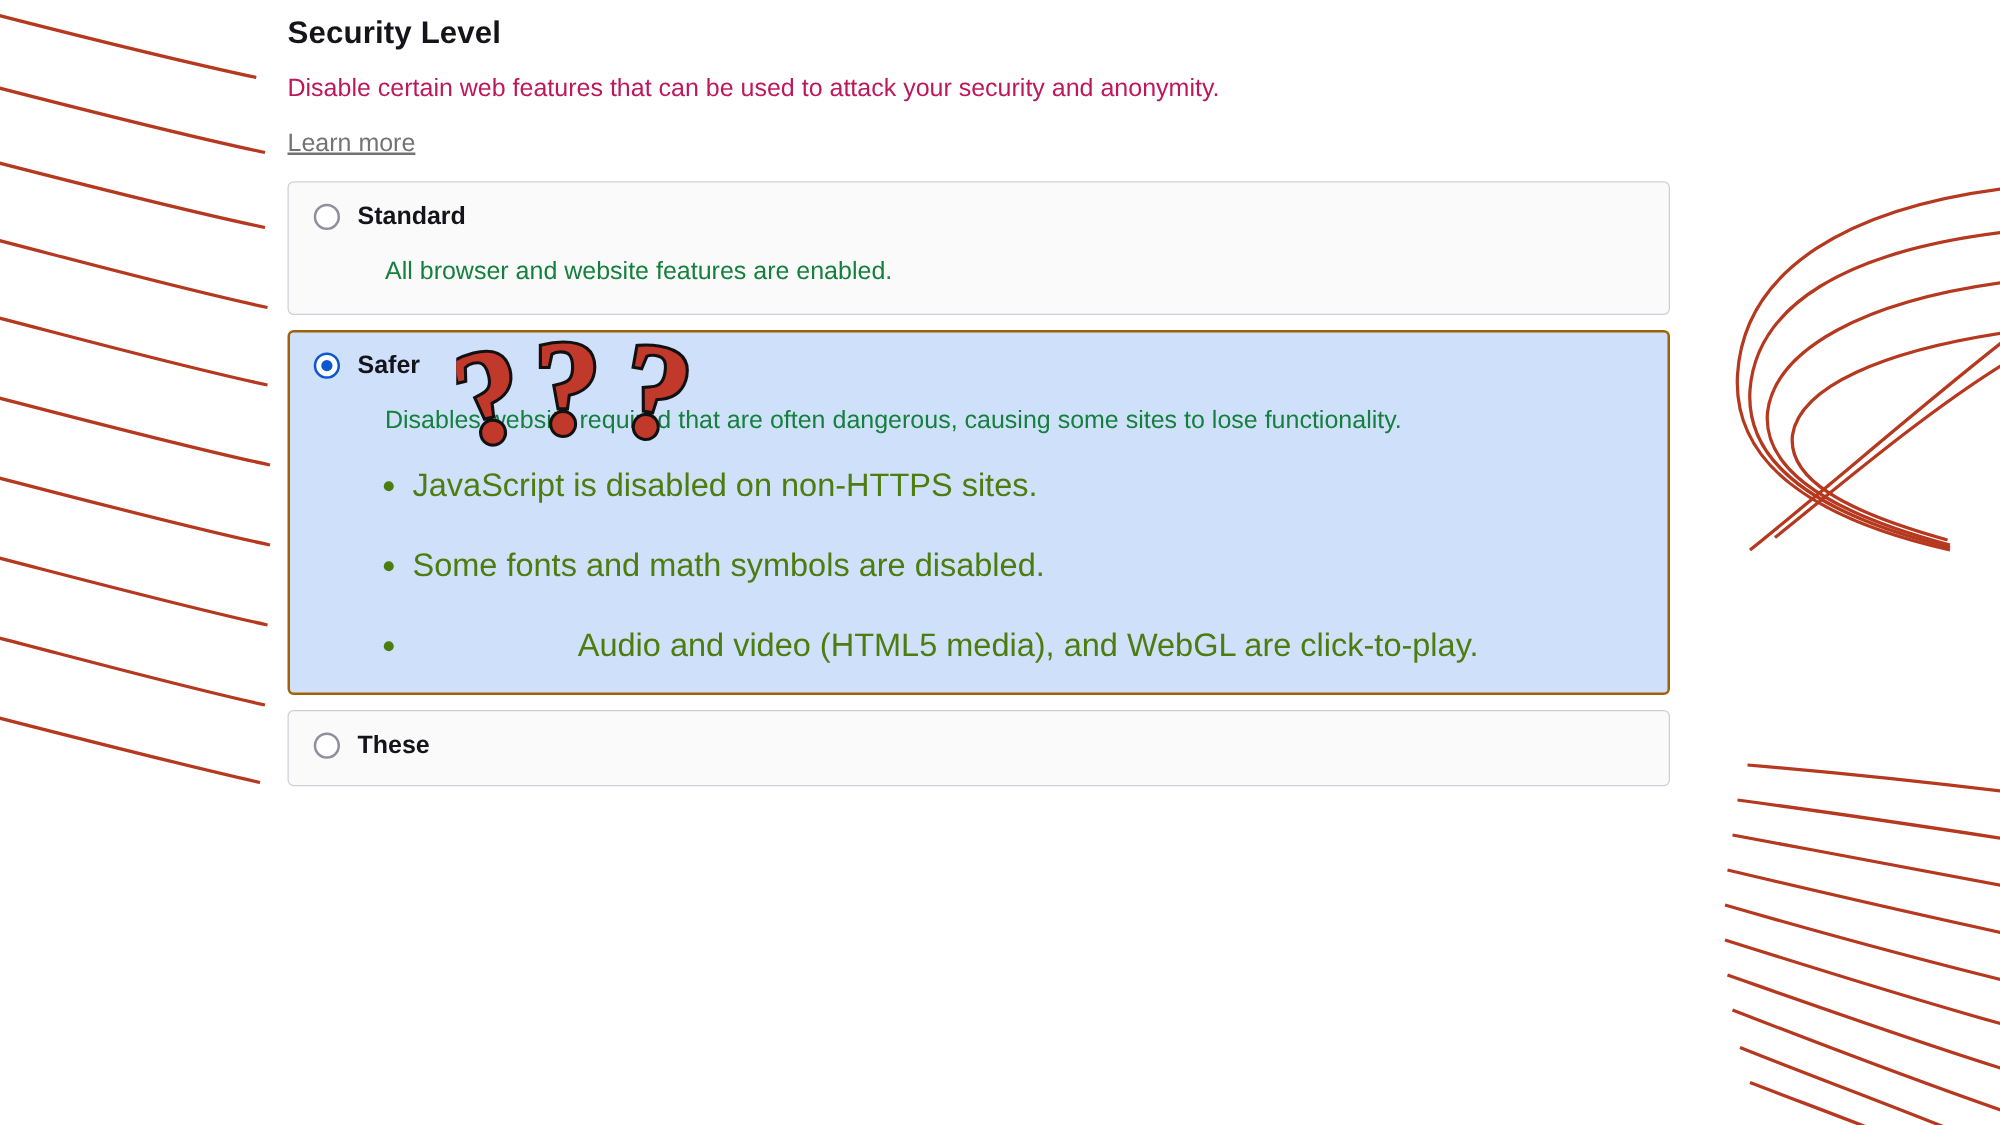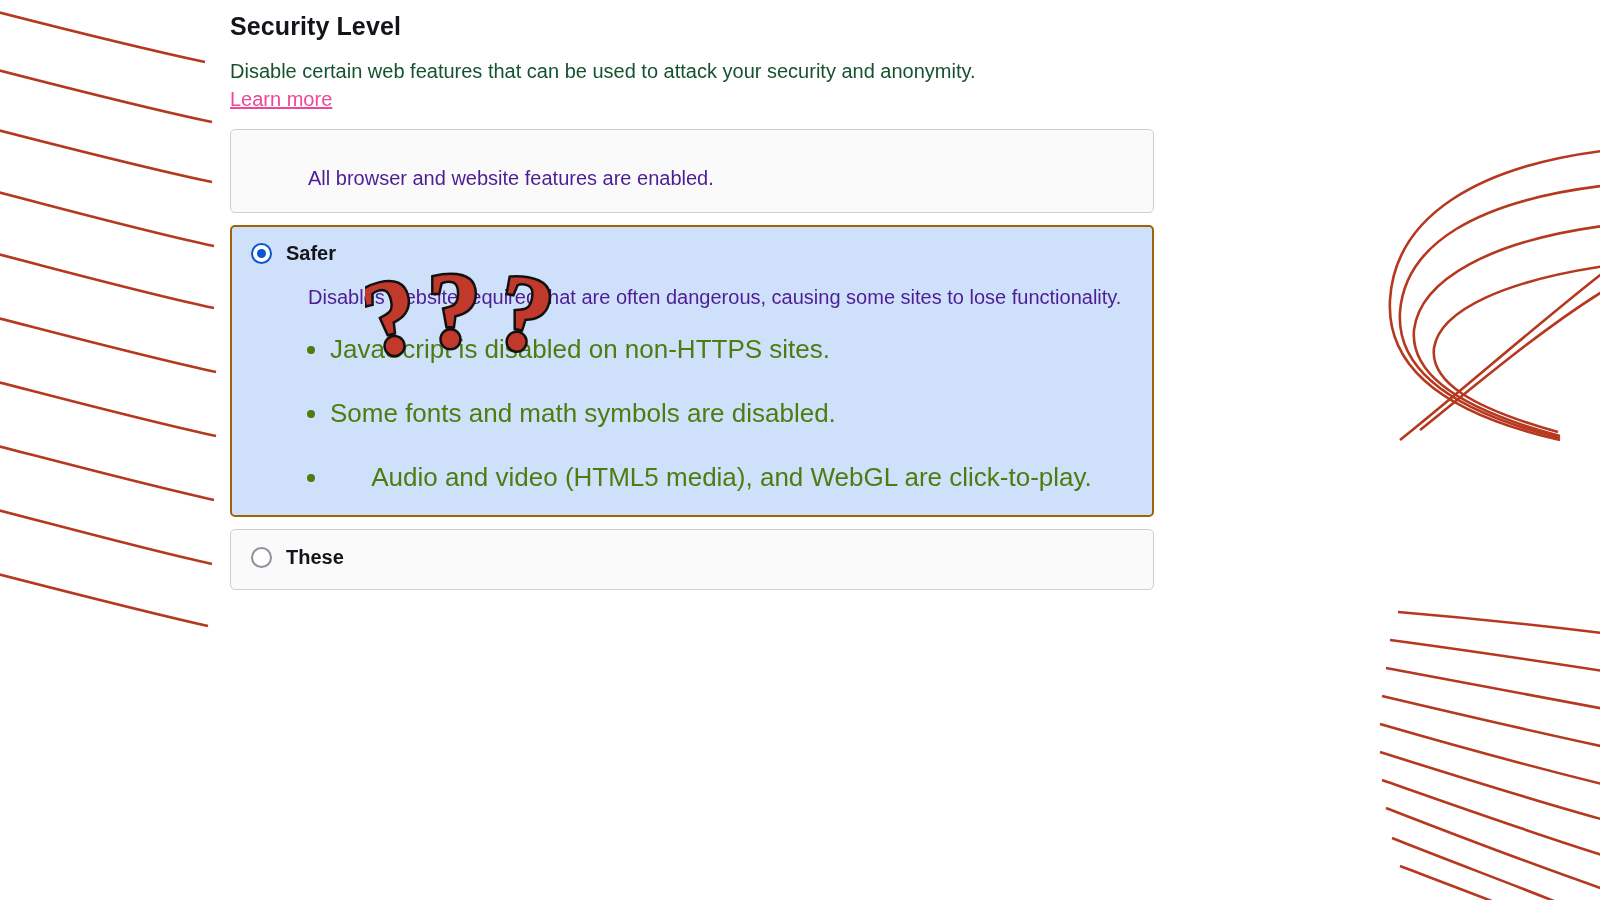--- a/index.html
+++ b/index.html
@@ -22,41 +22,41 @@
     top: 0;
     left: 0;
     width: 1600px;
     height: 900px;
     pointer-events: none;
   }
   .panel {
     position: absolute;
     left: 230px;
     top: 0px;
-    width: 924px;
+    width: 1106px;
   }
   .sec-title {
     font-size: 25px;
     font-weight: bold;
     color: #15141a;
     margin: 12px 0 0 0;
     letter-spacing: 0.1px;
   }
   .sec-desc {
     font-size: 20px;
-    color: #14532d;
+    color: #be185d;
     margin: 18px 0 0 0;
     line-height: 1.25;
   }
   .learn-more {
     font-size: 20px;
-    color: #ec4899;
+    color: #737373;
     text-decoration: underline;
     display: inline-block;
-    margin-top: 4px;
+    margin-top: 20px;
     cursor: pointer;
   }
   .options {
     margin-top: 18px;
   }
   .option {
     position: relative;
     border: 1px solid #cfcfd8;
     border-radius: 5px;
     background: #fafafa;
@@ -99,21 +99,21 @@
     border-radius: 50%;
     background: #0a57d0;
   }
   .opt-label {
     font-size: 20px;
     font-weight: bold;
     color: #15141a;
   }
   .opt-desc {
     font-size: 20px;
-    color: #4c1d95;
+    color: #15803d;
     margin: 19px 0 0 57px;
     line-height: 1.35;
     max-width: 950px;
   }
   .opt-list {
     margin: 22px 0 0 57px;
     padding: 0 0 0 22px;
     list-style: disc;
   }
   .opt-list li {
@@ -175,20 +175,24 @@
 
   <div class="panel">
 
     <h2 class="sec-title">Security Level</h2>
     <p class="sec-desc">Disable certain web features that can be used to attack your security and anonymity.</p>
     <a class="learn-more">Learn more</a>
 
     <div class="options">
 
       <div class="option">
+        <div class="opt-head">
+          <span class="radio"></span>
+          <span class="opt-label">Standard</span>
+        </div>
         <div class="opt-desc">All browser and website features are enabled.</div>
       </div>
 
       <div class="option selected">
         <div class="opt-head">
           <span class="radio on"></span>
           <span class="opt-label">Safer</span>
         </div>
         <div class="opt-desc">Disables website required that are often dangerous, causing some sites to lose functionality.</div>
         <ul class="opt-list">

